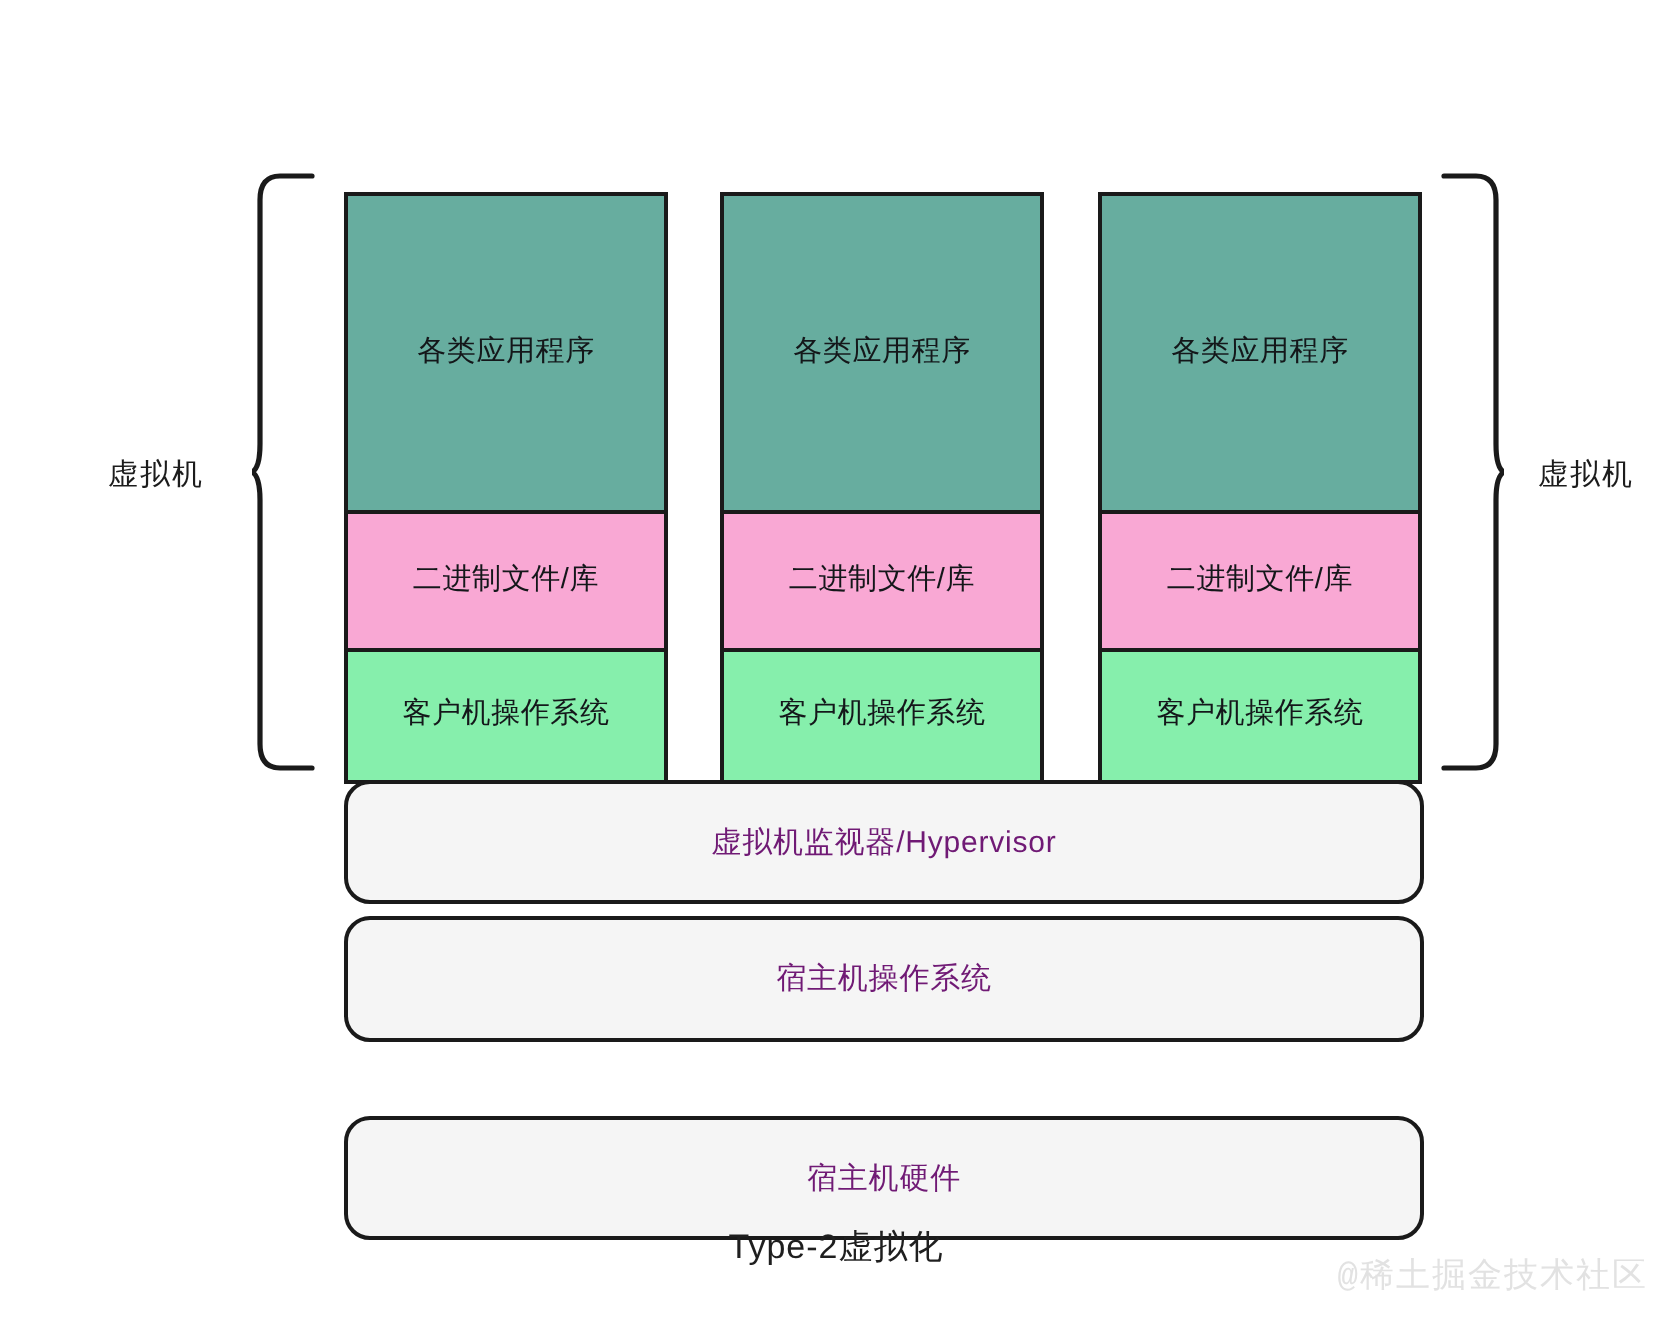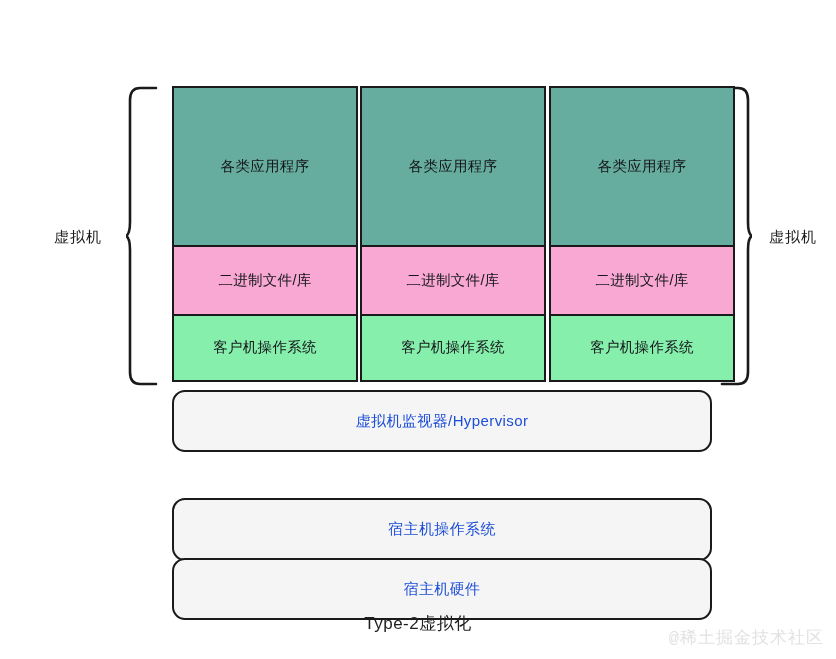--- a/index.html
+++ b/index.html
@@ -25,22 +25,22 @@
     position: absolute;
     left: 0;
     top: 0;
     width: 836px;
     height: 659px;
   }
 
   
   .vm-col {
     position: absolute;
-    width: 186px;
-    top: 86px;
+    width: 162px;
+    top: 96px;
   }
   .vm-col.c0 { left: 172px; }
   .vm-col.c1 { left: 360px; }
   .vm-col.c2 { left: 549px; }
 
   .vm-cell {
     box-sizing: border-box;
     border: 2px solid #1a1a1a;
     display: flex;
     align-items: center;
@@ -72,26 +72,26 @@
     position: absolute;
     left: 172px;
     width: 540px;
     box-sizing: border-box;
     border: 2.5px solid #1a1a1a;
     border-radius: 13px;
     background: #f5f5f5;
     display: flex;
     align-items: center;
     justify-content: center;
-    color: #1d4ed8;
+    color: #701a75;
     font-size: 15px;
     letter-spacing: 0.4px;
   }
   .base-bar.b0 { top: 390px; height: 62px; }
-  .base-bar.b1 { top: 458px; height: 63px; margin-top: 40px; }
+  .base-bar.b1 { top: 458px; height: 63px; }
   .base-bar.b2 { top: 527px; height: 62px; margin-top: 31px; }
 
   
   .brace {
     position: absolute;
     top: 86px;
     width: 34px;
     height: 300px;
   }
   .brace.left  { left: 126px; }

